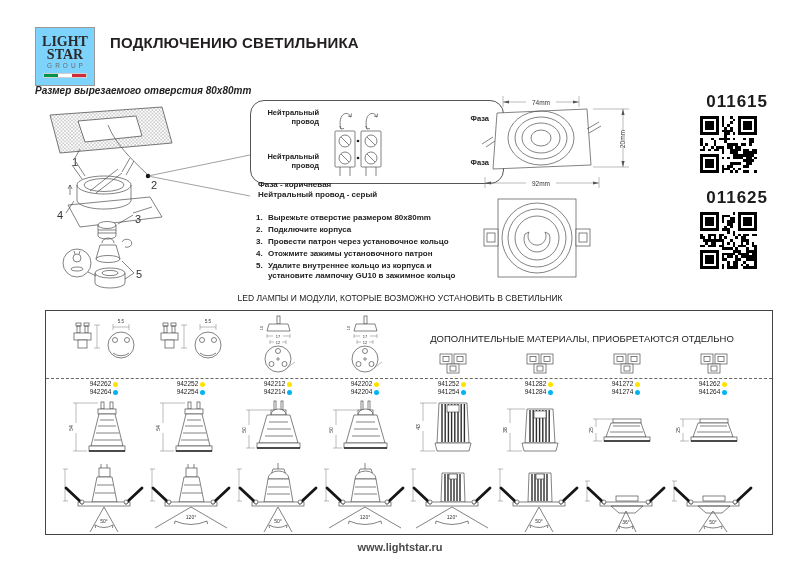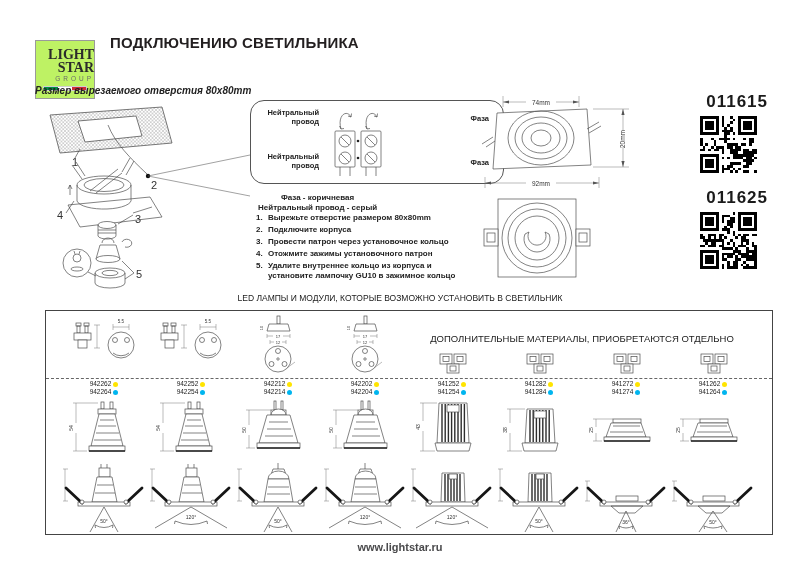--- a/index.html
+++ b/index.html
@@ -7,41 +7,41 @@
        font-family:"Liberation Sans",sans-serif;color:#231f20;}
   svg{font-family:inherit;overflow:visible;}
   svg .s{stroke:#4d4d4d;stroke-width:0.7;fill:none;}
   svg .sf{stroke:#4d4d4d;stroke-width:0.7;fill:#fff;}
   svg .dim{stroke:#777;stroke-width:0.5;fill:none;}
   svg .thk{stroke:#161616;stroke-width:2.8;stroke-linecap:round;}
   svg .fin{stroke:#2d2d2d;stroke-width:1.4;fill:none;}
   svg text{fill:#333;}
   .abs{position:absolute;}
   
-  .logo-box{position:absolute;left:35px;top:40px;width:58px;height:57px;border:1px solid #9a9a9a;
-            text-align:right;background:#bef264;}
+  .logo-box{position:absolute;left:35px;top:27px;width:58px;height:57px;border:1px solid #9a9a9a;
+            text-align:center;background:#7dd3fc;}
   .logo-w{font-family:"Liberation Serif",serif;font-weight:bold;font-size:14px;line-height:13px;color:#2b2b2b;}
   .logo-w1{margin-top:7px;}
   .logo-g{font-size:6.5px;letter-spacing:3px;color:#6b6b6b;margin-top:1px;margin-left:3px;}
   .flag{width:42px;height:3px;margin:4px auto 0;display:flex;border:0.5px solid #cfcfcf;}
   .flag span{flex:1;}
   .doc-title{position:absolute;left:110px;top:33px;font-size:15px;font-weight:bold;line-height:19px;letter-spacing:0.2px;}
   .hdr-right{position:absolute;right:32px;top:37px;text-align:right;}
   .series{font-size:12.5px;font-weight:bold;}
   .articles{font-size:15px;font-weight:bold;margin-top:3px;}
   
   .hole-note{position:absolute;left:35px;top:85px;font-size:10px;font-weight:bold;color:#222;font-style:italic;}
   
   .callout{position:absolute;left:250px;top:100px;width:212px;height:82px;border:1.2px solid #555;border-radius:14px;padding-left:40px;}
   .wl{position:absolute;font-size:7.5px;font-weight:bold;line-height:8.5px;color:#222;}
   .wl-nt{left:4px;top:8px;width:64px;text-align:right;}
   .wl-pt{right:14px;top:14px;}
   .wl-nb{left:4px;top:52px;width:64px;text-align:right;}
   .wl-pb{right:14px;top:58px;}
-  .legend{position:absolute;left:258px;top:193px;font-size:8px;font-weight:bold;line-height:10px;color:#222;text-align:center;}
+  .legend{position:absolute;left:258px;top:180px;font-size:8px;font-weight:bold;line-height:10px;color:#222;}
   .steps{position:absolute;left:256px;top:213px;width:218px;font-size:8px;font-weight:bold;color:#222;}
   .step{display:flex;margin-bottom:2.5px;line-height:9.5px;}
   .step .n{width:12px;flex:none;}
   .step .t{width:198px;}
   
   .prod{position:absolute;left:688px;width:80px;text-align:right;}
   .prod-num{font-size:17px;font-weight:bold;letter-spacing:1px;color:#1a1a1a;}
   .qr{width:57px;height:57px;margin:4px auto 0;}
   
   .led-title{position:absolute;left:0;top:293px;width:800px;text-align:center;font-size:8.5px;color:#1a1a1a;}

